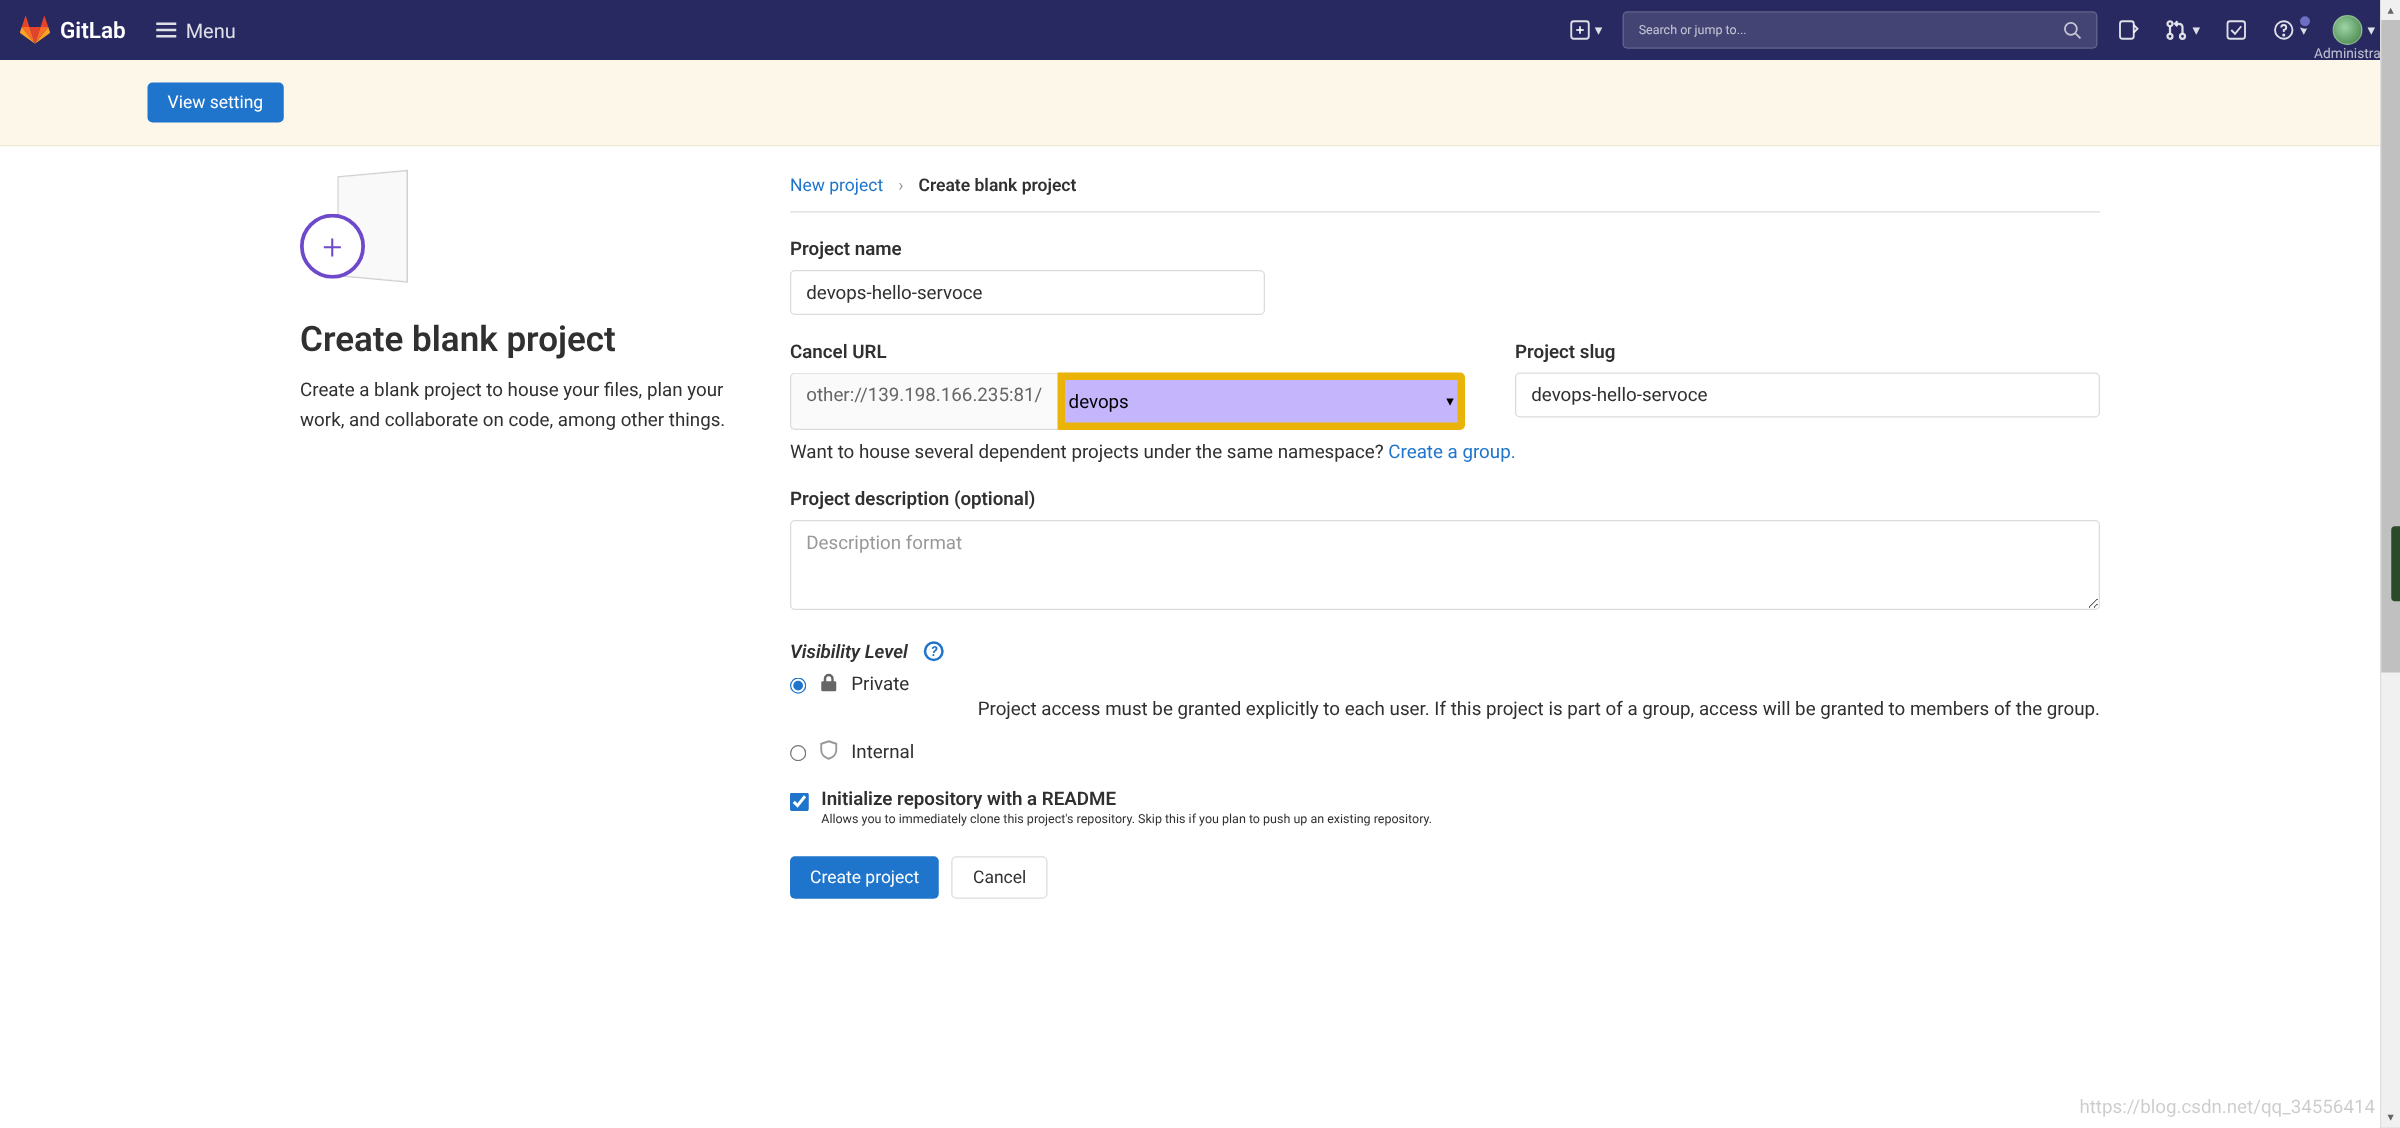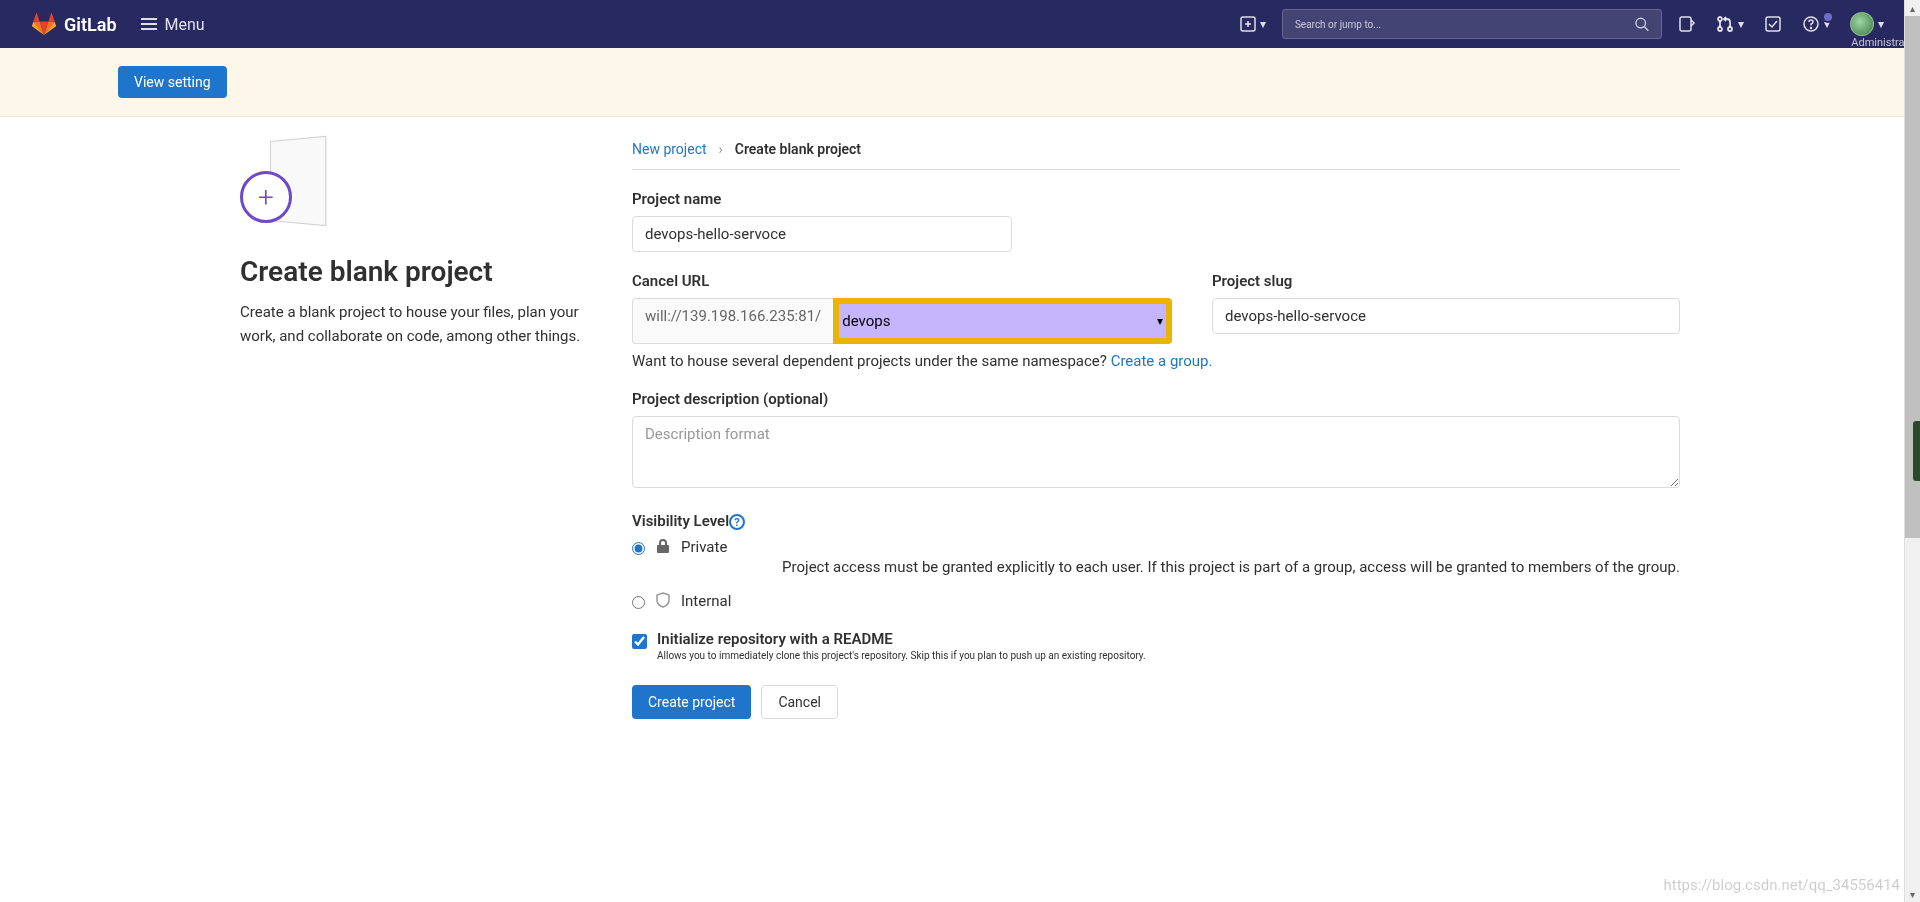--- a/index.html
+++ b/index.html
@@ -12,21 +12,21 @@
     body {
       background: #fff;
       overflow-x: hidden;
     }
 
     .top-nav {
       background: #292961;
       height: 48px;
       display: flex;
       align-items: center;
-      padding: 0 32px;
+      padding: 0 16px;
       color: #fff;
       justify-content: space-between;
     }
 
     .nav-left {
       display: flex;
       align-items: center;
       gap: 16px;
     }
 
@@ -348,22 +348,23 @@
       text-decoration: none;
     }
 
     textarea.form-input {
       min-height: 72px;
       resize: vertical;
     }
 
     .visibility-label {
       display: flex;
-      align-items: flex-end;
-      gap: 0;
+      align-items: center;
+      gap: 13px;
+      font-style: italic;
     }
 
     .help-icon {
       width: 16px;
       height: 16px;
       border: 2px solid #1f75cb;
       border-radius: 50%;
       display: inline-flex;
       align-items: center;
       justify-content: center;
@@ -623,21 +624,21 @@
 
     <div class="form-group">
       <label class="form-label">Project name</label>
       <input type="text" class="form-input project-name-input" value="devops-hello-servoce" style="">
     </div>
 
     <div class="url-row">
       <div class="form-group url-group">
         <label class="form-label">Cancel URL</label>
         <div class="url-input-group">
-          <div class="url-prefix">will://139.198.166.235:81/</div>
+          <div class="url-prefix">other://139.198.166.235:81/</div>
           <div class="namespace-select">
             <span>devops</span>
             <span class="chevron-down">▾</span>
           </div>
         </div>
       </div>
       <div class="form-group slug-group">
         <label class="form-label">Project slug</label>
         <input type="text" class="form-input" value="devops-hello-servoce" style="">
       </div>

